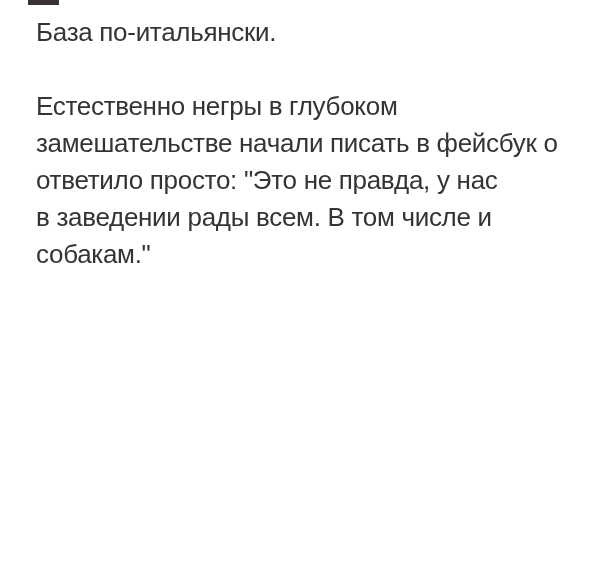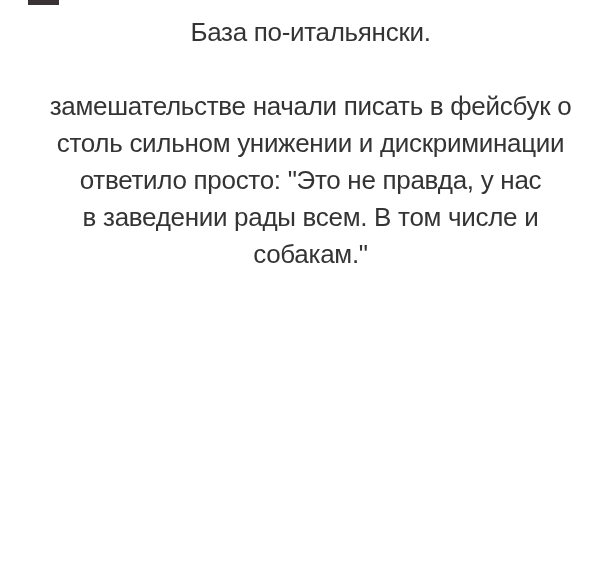--- a/index.html
+++ b/index.html
@@ -23,22 +23,21 @@
       height: 5px;
       background: #3a3335;
     }
     .text-block {
       position: absolute;
       left: 28px;
       top: 14px;
       right: 20px;
     }
     .paragraph {
-      margin: 0 0 37px 0;
-      text-align: center;
+      margin: 0 0 37px 8px;
     }
     .line {
       font-size: 26px;
       line-height: 37px;
       letter-spacing: -0.3px;
       white-space: nowrap;
       color: #343434;
     }
   </style>
 </head>
@@ -47,20 +46,20 @@
 <div class="crop-remnant"></div>
 
 <div class="text-block">
 
   <div class="paragraph">
     <div class="line">База по-итальянски.</div>
   </div>
 
 
   <div class="paragraph">
+    <div class="line">Естественно негры в глубоком</div>
     <div class="line">замешательстве начали писать в фейсбук о</div>
-    <div class="line">столь сильном унижении и дискриминации</div>
     <div class="line">ответило просто: "Это не правда, у нас</div>
     <div class="line">в заведении рады всем. В том числе и</div>
     <div class="line">собакам."</div>
   </div>
 
 </div>
 
 </body></html>

